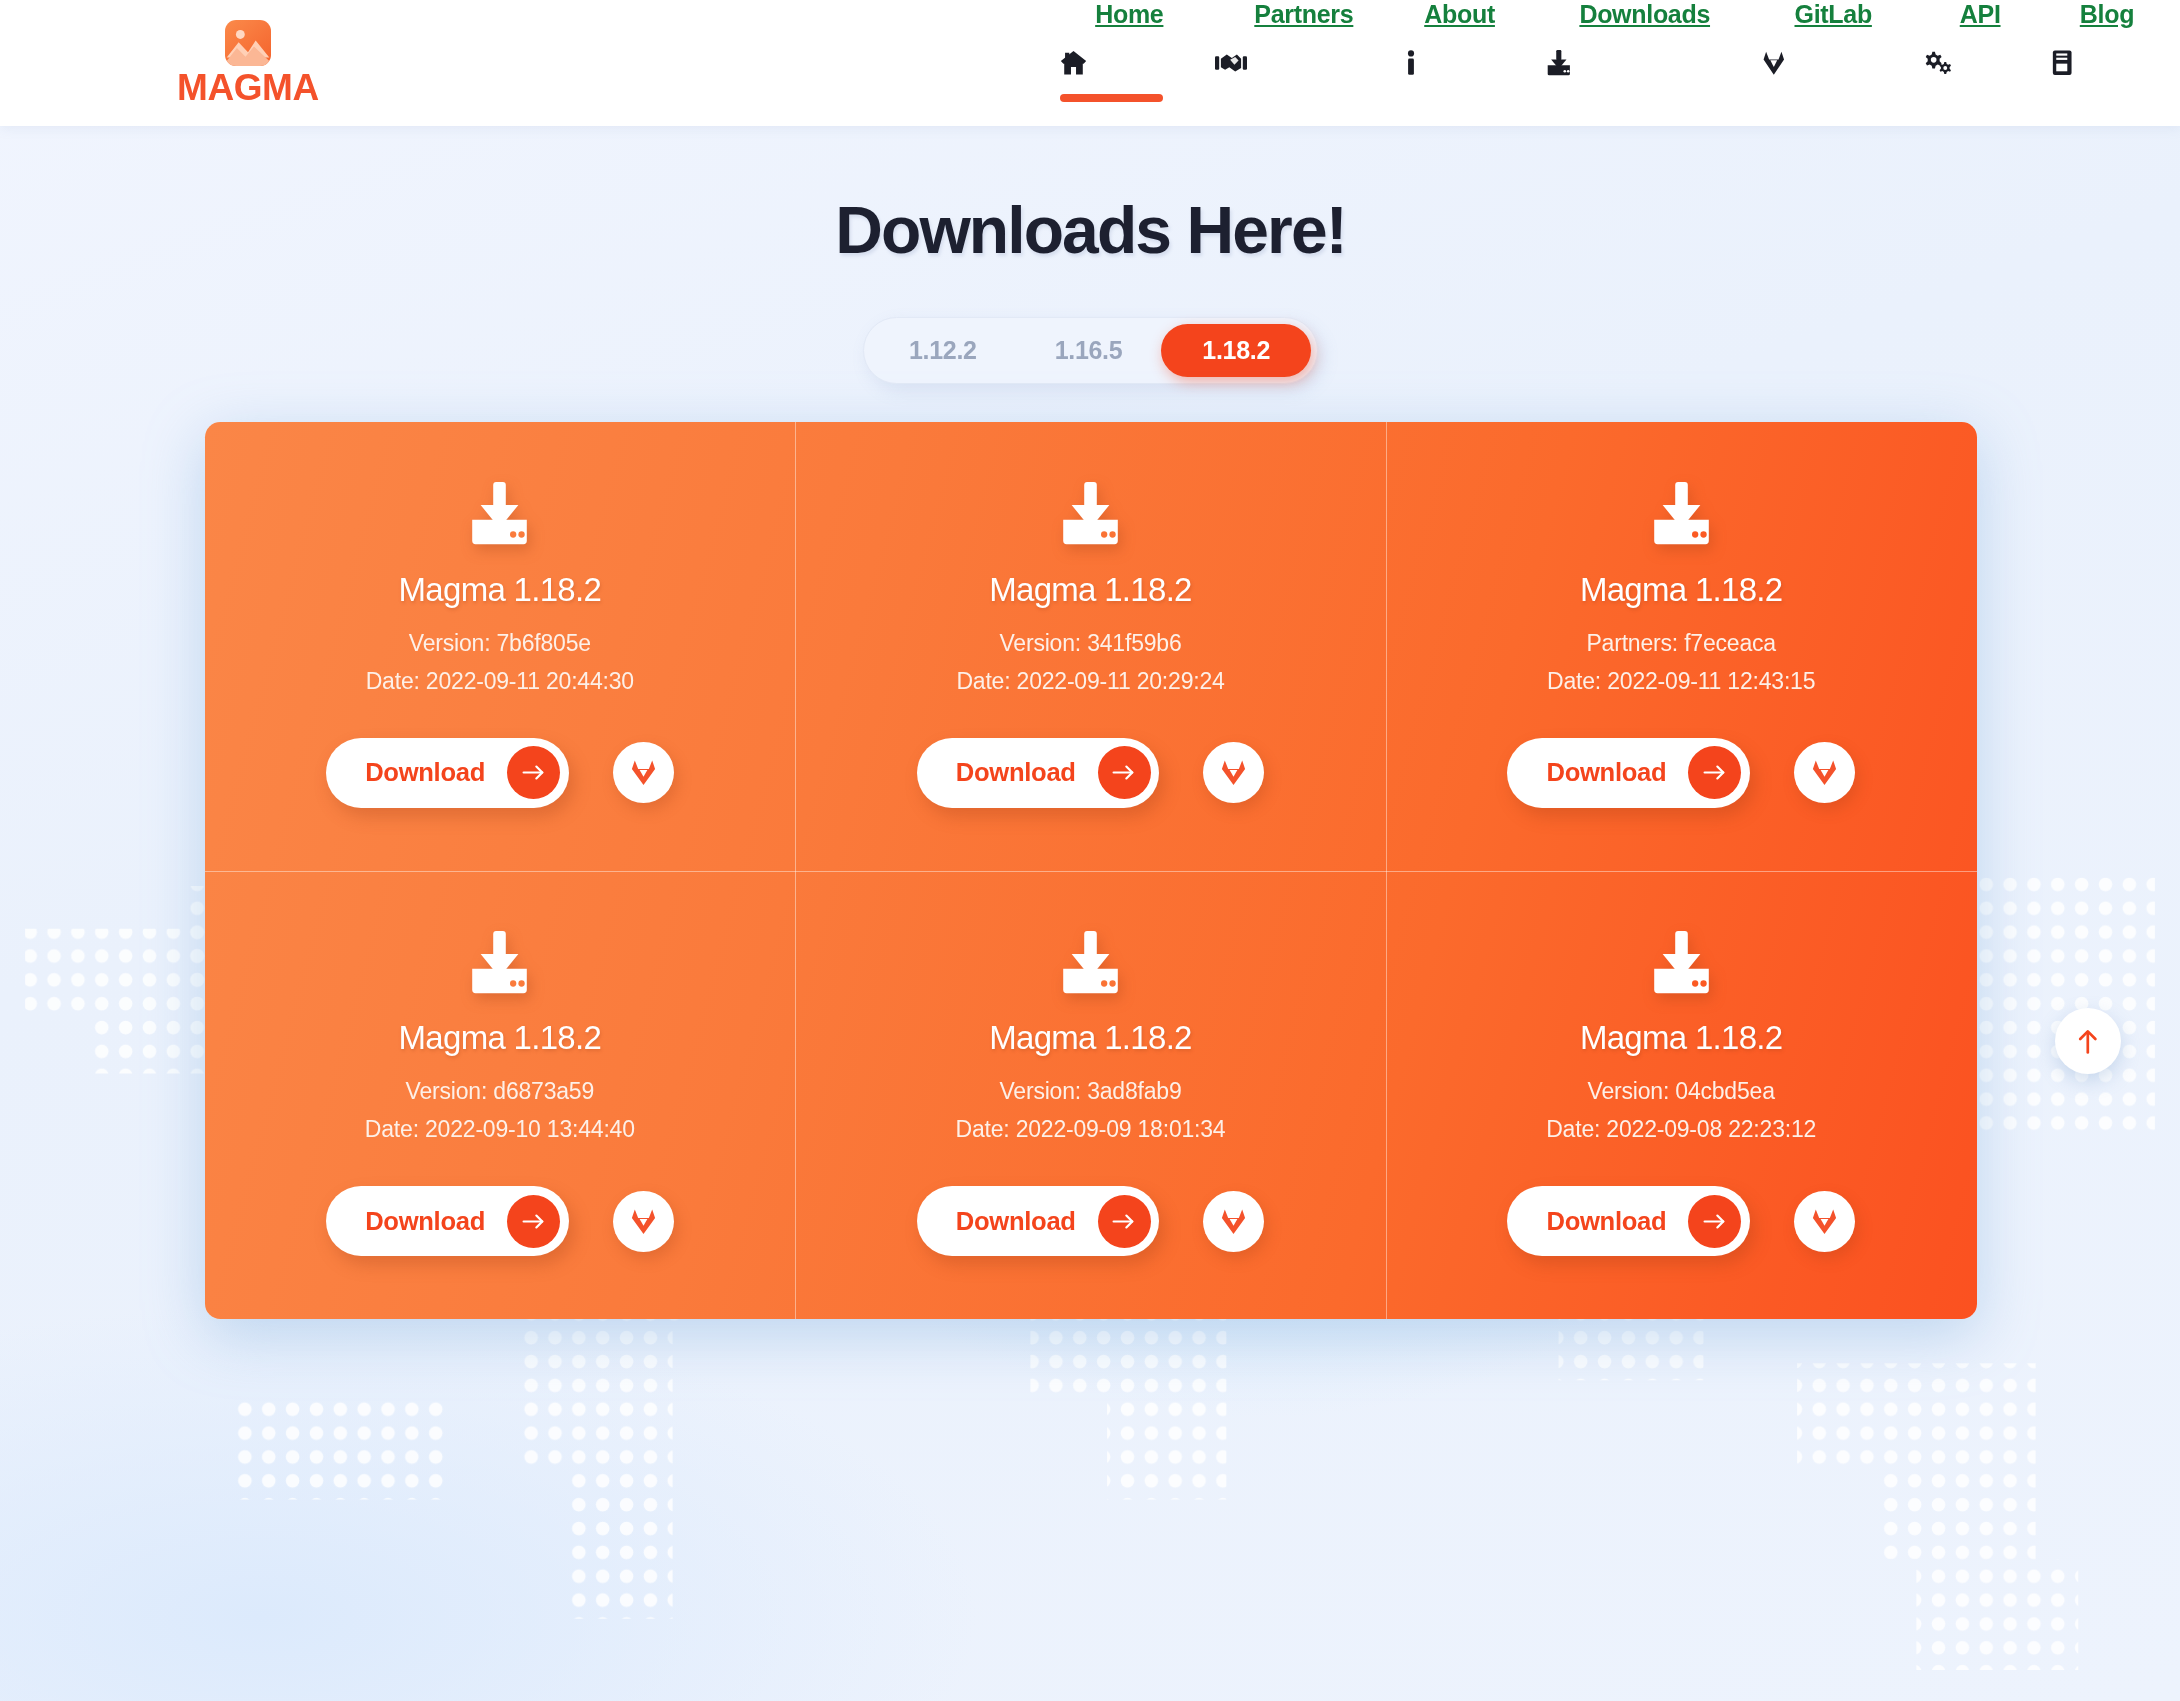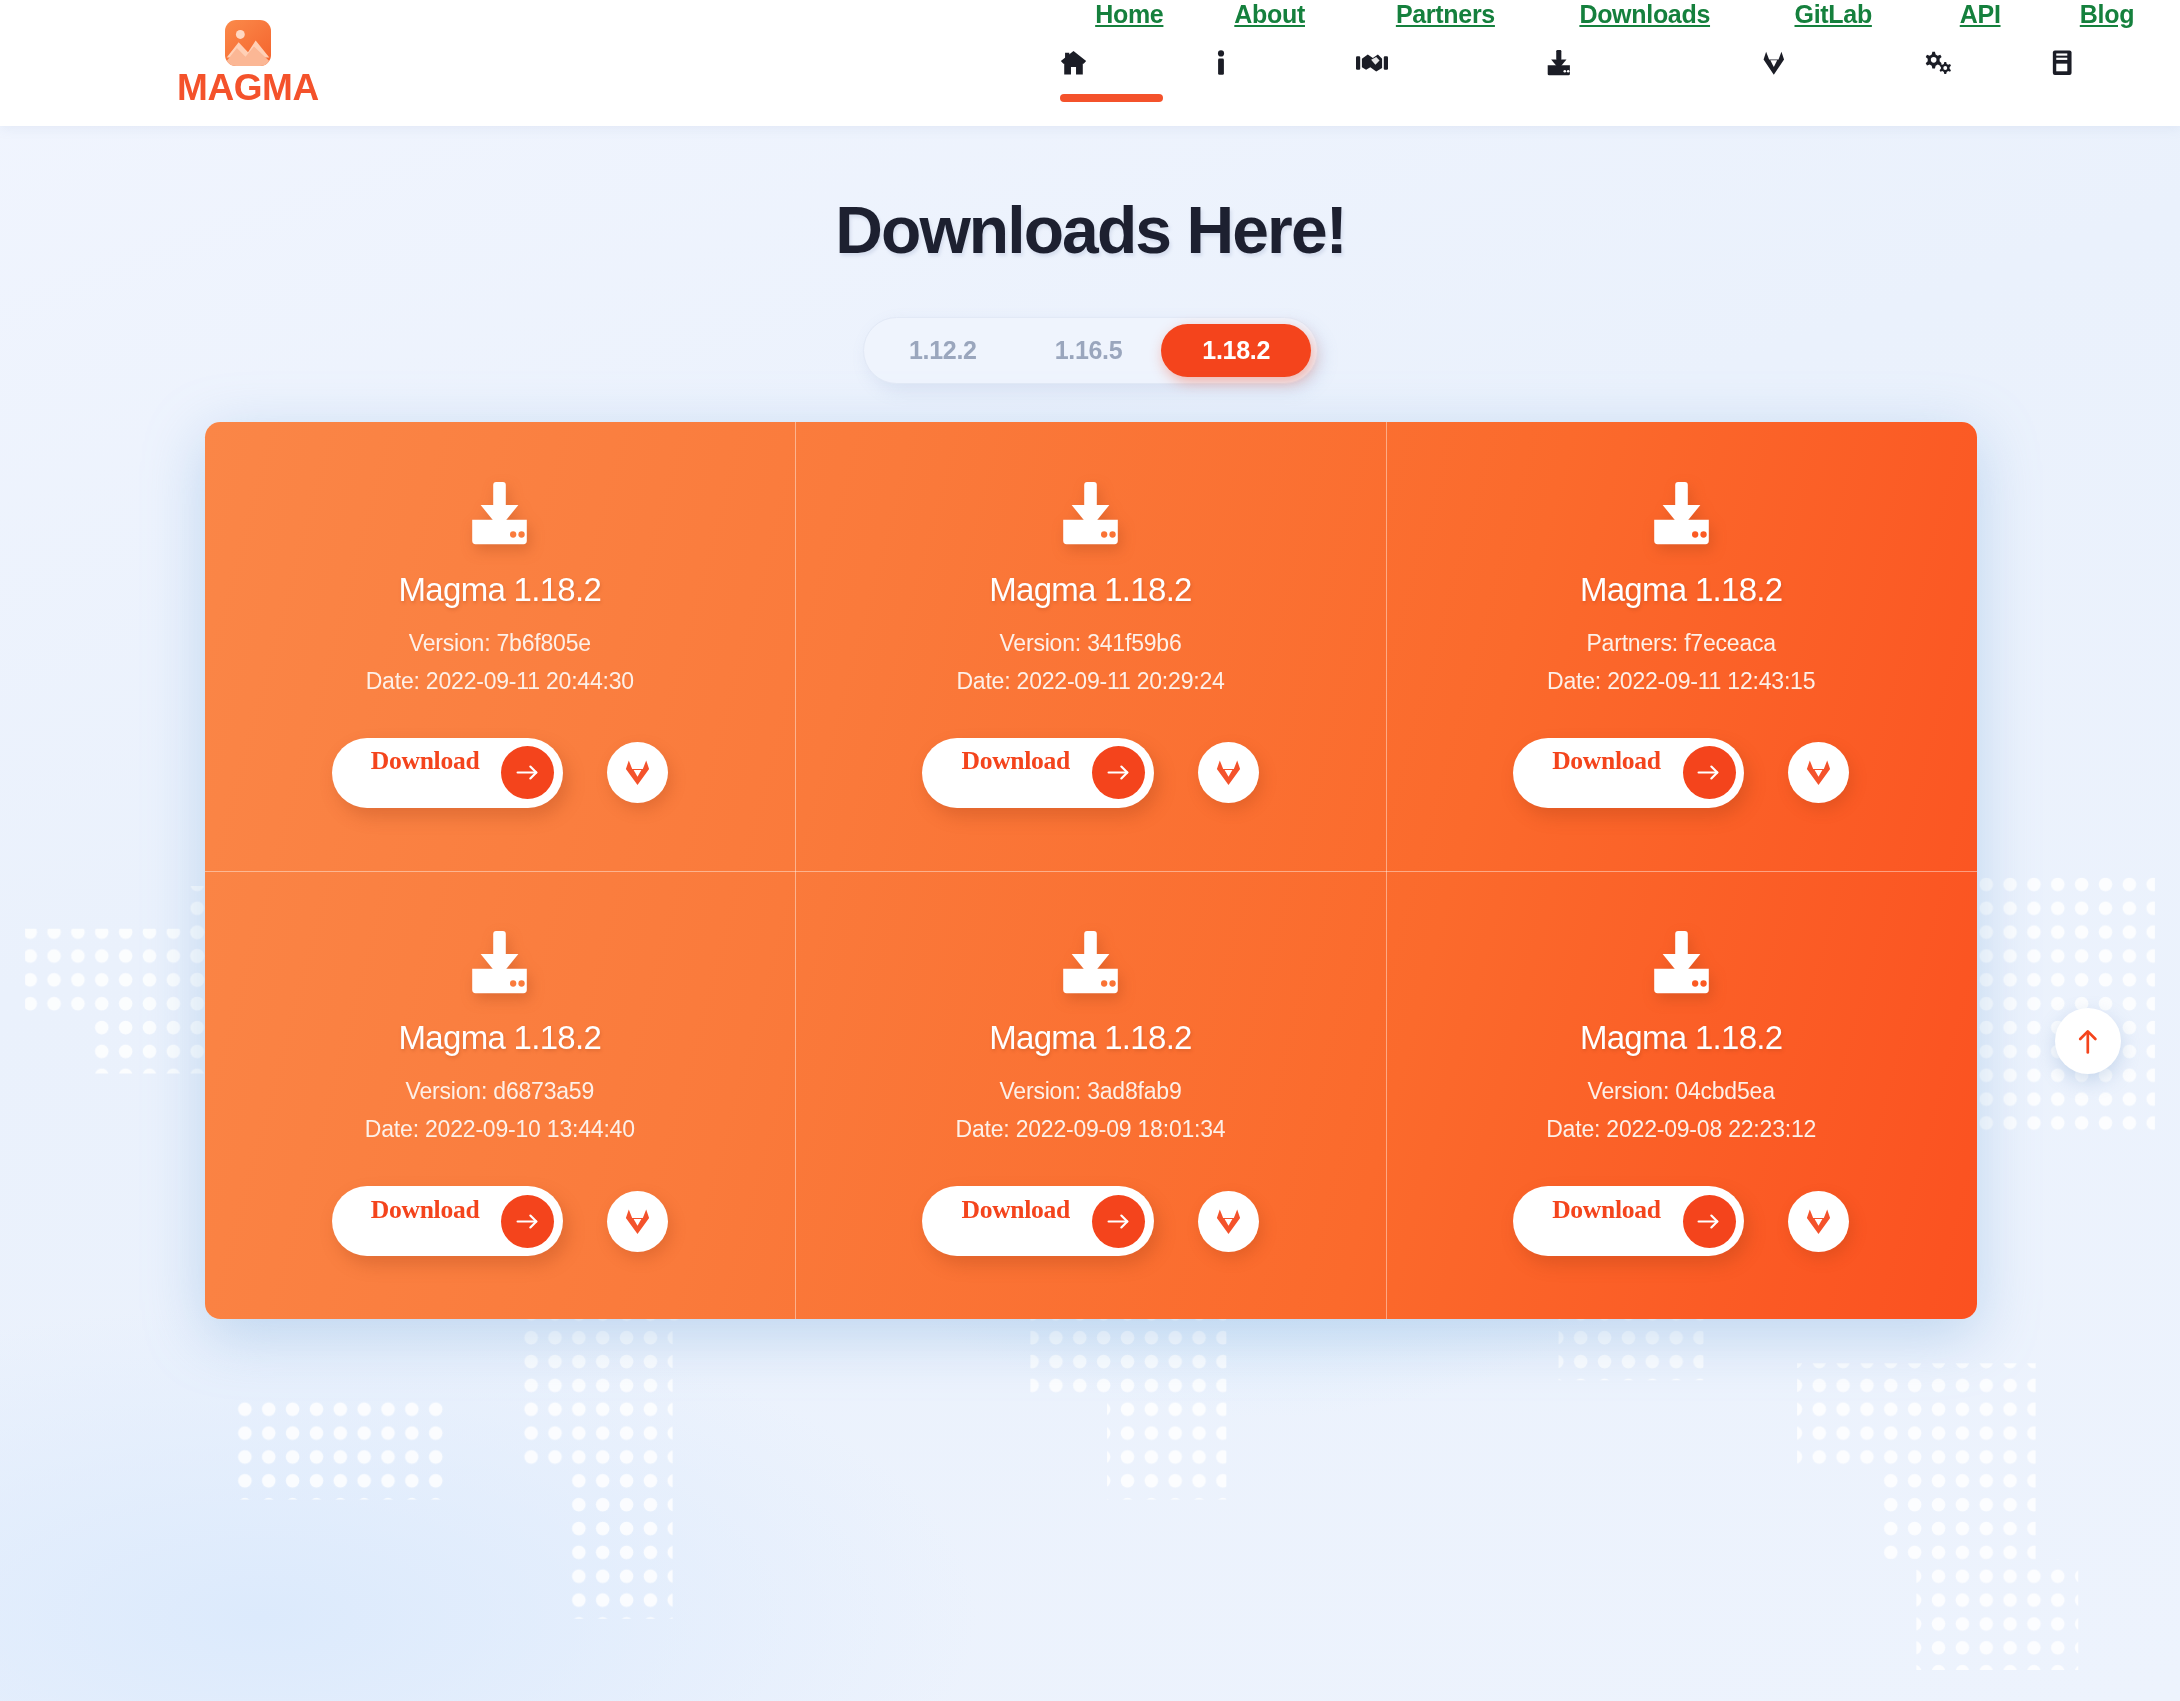--- a/index.html
+++ b/index.html
@@ -214,27 +214,27 @@
 
   .card-actions {
     margin-top: 43px;
     display: flex;
     align-items: center;
     gap: 44px;
   }
 
   .dl-btn {
     display: flex;
+    align-items: center;
     gap: 22px;
     background: #ffffff;
     border-radius: 41px;
     padding: 8.5px 8.5px 8.5px 39px;
     cursor: pointer;
     box-shadow: 5.1px 8.5px 17px rgba(150,55,20,0.26);
-    font-family: Liberation Serif, serif;
   }
   .dl-btn-label {
     font-size: 25.6px;
     font-weight: bold;
     color: #f4441c;
     letter-spacing: -0.3px;
   }
   .dl-btn-circle {
     width: 53px; height: 53px;
     border-radius: 50%;
@@ -321,38 +321,38 @@
         <svg width="27" height="25.6" viewBox="0 0 32 30" fill="#1b1d26">
           <path d="M16 1 L31 13 L28 16 L27 16 L27 29 L19 29 L19 20 L13 20 L13 29 L5 29 L5 16 L4 16 L1 13 Z"></path>
           <path d="M6 3 L11 3 L11 7 L6 11 Z"></path>
         </svg>
       </span>
       <span>Home</span>
     </div>
 
     <div class="nav-item">
       <span class="ico">
-        <svg width="12" height="25.6" viewBox="0 0 14 30" fill="#1b1d26">
-          <circle cx="7" cy="4" r="3.6"></circle>
-          <rect x="3.6" y="10" width="6.8" height="19" rx="1.6"></rect>
-        </svg>
-      </span>
-      <span>About</span>
-    </div>
-
-    <div class="nav-item">
-      <span class="ico">
         <svg width="32" height="22" viewBox="0 0 38 26" fill="#1b1d26">
           <rect x="0" y="5" width="5" height="16" rx="1.4"></rect>
           <rect x="33" y="5" width="5" height="16" rx="1.4"></rect>
           <path d="M7 8 L14 3 L20 7 L26 3 L31 8 L31 19 L24 23 L17 18 L12 21 L7 18 Z"></path>
           <path d="M18 9 L24 6 L28 10 L23 15 Z" fill="#ffffff" opacity="0.9"></path>
         </svg>
       </span>
       <span>Partners</span>
+    </div>
+
+    <div class="nav-item">
+      <span class="ico">
+        <svg width="12" height="25.6" viewBox="0 0 14 30" fill="#1b1d26">
+          <circle cx="7" cy="4" r="3.6"></circle>
+          <rect x="3.6" y="10" width="6.8" height="19" rx="1.6"></rect>
+        </svg>
+      </span>
+      <span>About</span>
     </div>
 
     <div class="nav-item">
       <span class="ico">
         <svg width="25.6" height="25.6" viewBox="0 0 30 30" fill="#1b1d26">
           <rect x="12" y="0" width="6" height="12" rx="1.4"></rect>
           <path d="M6 11 L24 11 L15 22 Z"></path>
           <path d="M2 18 L28 18 L28 28 A1.6 1.6 0 0 1 26.4 29.6 L3.6 29.6 A1.6 1.6 0 0 1 2 28 Z"></path>
           <circle cx="22" cy="25" r="1.5" fill="#ffffff"></circle>
           <circle cx="26" cy="25" r="1.5" fill="#ffffff"></circle>

